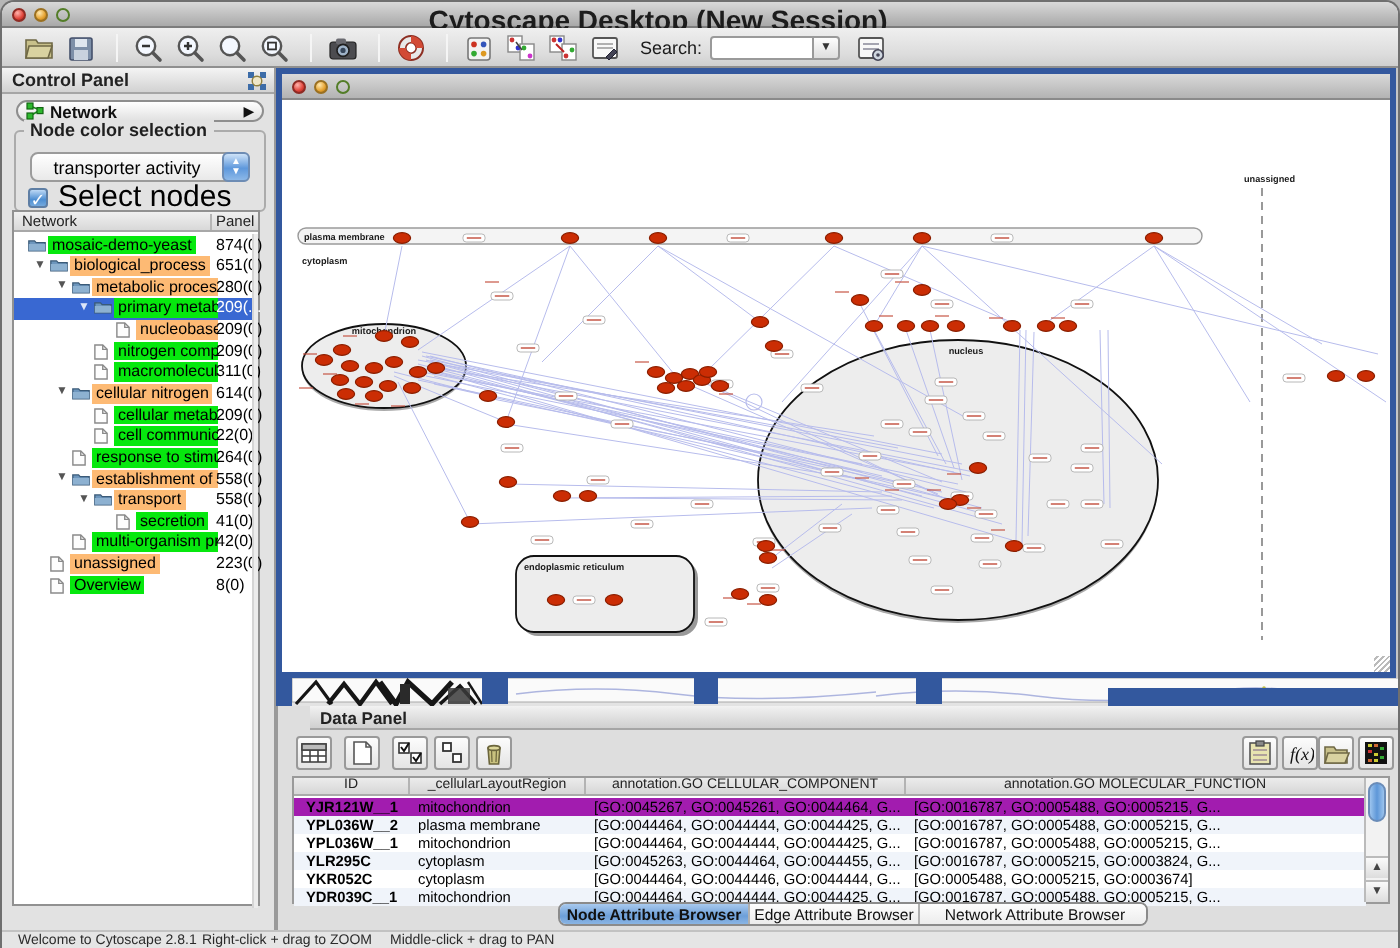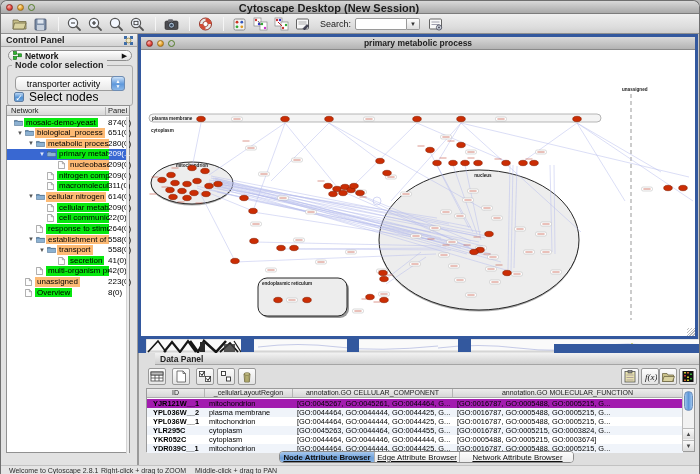--- a/index.html
+++ b/index.html
@@ -2,21 +2,21 @@
 <html><head>
 <meta charset="utf-8">
 <style>
   html,body{margin:0;padding:0;background:#b6b6b6;}
   *{box-sizing:border-box;}
   #stage{position:relative;width:700px;height:474px;font-family:"Liberation Sans","DejaVu Sans",sans-serif;
     background:#e5e5e5;border-radius:7px 7px 0 0;overflow:hidden;border:1px solid #6f6f6f;border-bottom:none;}
   
   .titlebar{position:absolute;left:0;top:0;width:100%;height:13px;
     background:linear-gradient(#d9d9d9,#bcbcbc 60%,#a9a9a9);border-bottom:1px solid #7c7c7c;border-radius:6px 6px 0 0;}
-  .titlebar .title{position:absolute;left:0;right:42px;top:1px;text-align:center;font-size:11px;font-weight:bold;color:#1c1c1c;}
+  .titlebar .title{position:absolute;left:0;right:42px;top:1px;text-align:center;font-size:14px;font-weight:bold;color:#1c1c1c;}
   .tl{position:absolute;top:3px;width:7px;height:7px;border-radius:50%;}
   .tl-red{left:5px;background:radial-gradient(circle at 35% 30%,#ffb3ac,#e0443a 60%,#9e2017);border:0.5px solid #8e2b24;}
   .tl-yellow{left:16px;background:radial-gradient(circle at 35% 30%,#ffe9b0,#e6a22f 60%,#a96d10);border:0.5px solid #9a7021;}
   .tl-green{left:27px;background:radial-gradient(circle at 35% 30%,#d6f3ae,#75b23b 60%,#3e7311;);border:0.5px solid #537d28;}
   
   .toolbar{position:absolute;left:0;top:13px;width:100%;height:20px;
     background:linear-gradient(#efefef,#dcdcdc 70%,#cfcfcf);border-bottom:1px solid #8f8f8f;
     display:flex;align-items:center;padding-left:9px;}
   .tbicon{width:18px;height:17px;margin-right:3px;display:flex;align-items:center;justify-content:center;flex:0 0 auto;}
   .tbsep{width:1px;height:14px;background:#aaa;border-right:1px solid #f5f5f5;margin:0 6px;flex:0 0 auto;}
@@ -38,21 +38,21 @@
   .groupbox{position:absolute;left:6px;top:31px;width:126px;height:41px;border:1px solid #ababab;border-radius:3px;}
   .groupbox .legend{position:absolute;left:4px;top:-6px;background:#e2e2e2;padding:0 3px;font-size:9px;font-weight:bold;color:#1f1f1f;}
   .combo{position:absolute;left:7px;top:10px;width:110px;height:15px;background:linear-gradient(#fff,#e9e9e9);
     border:1px solid #9b9b9b;border-radius:4px;display:flex;align-items:center;}
   .combo .v{flex:1;text-align:center;font-size:9px;color:#000;}
   .combo .step{width:14px;height:15px;margin-right:-1px;border-radius:3px;background:linear-gradient(#cde2f8,#5e98dc 55%,#8cb8e8);
     border:1px solid #6d8cb4;color:#fff;font-size:5px;line-height:5px;display:flex;flex-direction:column;align-items:center;justify-content:center;}
   .checkrow{position:absolute;left:13px;top:56px;display:flex;align-items:center;}
   .checkbox{width:10px;height:10px;border-radius:2px;background:linear-gradient(#bcd8f5,#4d8ed2 60%,#74a9dd);border:1px solid #5e7ea4;
     color:#fff;font-size:9px;line-height:10px;text-align:center;font-weight:bold;}
-  .checkrow .lbl{font-size:12px;color:#000;margin-left:5px;}
+  .checkrow .lbl{font-size:15px;color:#000;margin-left:5px;}
   
   .treebox{position:absolute;left:5px;top:71px;width:124px;height:348px;background:#fff;border:1px solid #919191;}
   .treehead{position:absolute;left:0;top:0;width:100%;height:10px;background:linear-gradient(#f0f0f0,#d8d8d8);border-bottom:1px solid #a8a8a8;}
   .treehead .c1{position:absolute;left:4px;top:0px;font-size:7.5px;color:#222;}
   .treehead .c2{position:absolute;left:101px;top:0px;font-size:7.5px;color:#222;}
   .treehead .div{position:absolute;left:98px;top:1px;width:1px;height:8px;background:#b5b5b5;}
   .trees{position:absolute;left:0;top:11px;width:100%;text-align:center;}
   .trow{position:relative;height:10.65px;width:100%;white-space:nowrap;}
   .trow.sel{background:#3968d2;}
   .trow .exp{position:absolute;top:2px;font-size:6px;color:#555;line-height:7px;}
@@ -87,21 +87,21 @@
   .dthead .hc{height:100%;border-right:1px solid #b3b3b3;font-size:7px;color:#222;text-align:center;overflow:hidden;line-height:8.5px;}
   .dtrow{position:absolute;width:536px;height:9.1px;display:flex;}
   .dtrow .dc{height:100%;font-size:7.4px;line-height:9.1px;color:#000;white-space:nowrap;overflow:hidden;padding-left:4px;}
   .dtrow .dc.id{font-weight:bold;padding-left:6px;}
   .dscroll{position:absolute;right:0;top:0;width:12px;height:62px;background:#f2f2f2;border-left:1px solid #bbb;}
   .dthumb{position:absolute;left:1px;top:2px;width:9px;height:20px;border-radius:5px;background:linear-gradient(90deg,#9cc4ee,#5e97d8 50%,#9cc4ee);border:0.5px solid #6a8cb8;}
   .darrow{position:absolute;left:0px;width:11px;height:11px;background:linear-gradient(#fafafa,#dcdcdc);border-top:1px solid #bbb;
     font-size:6px;color:#444;text-align:center;line-height:11px;}
   
   .btabs{position:absolute;left:278px;top:450px;width:295px;height:12px;display:flex;border:1px solid #8b8b8b;border-radius:4px;overflow:hidden;background:#fafafa;}
-  .btabs .bt{flex:1;display:flex;align-items:center;justify-content:center;font-size:7.8px;color:#111;border-right:1px solid #b0b0b0;background:linear-gradient(#fdfdfd,#ececec);text-decoration:underline;}
+  .btabs .bt{flex:1;display:flex;align-items:center;justify-content:center;font-size:7.8px;color:#111;border-right:1px solid #b0b0b0;background:linear-gradient(#fdfdfd,#ececec);}
   .btabs .bt:last-child{border-right:none;}
   .btabs .bt.sel{background:linear-gradient(#a8c9ee,#6d9fd9 60%,#8ab5e4);font-weight:bold;}
   
   .statusbar{position:absolute;left:0;top:464px;width:100%;height:10px;background:#e5e5e5;border-top:1px solid #c2c2c2;}
   .statusbar span{position:absolute;top:1px;font-size:7px;color:#2b2b2b;}
   .st0{left:8px;} .st1{left:100px;} .st2{left:194px;}
 </style>
 </head>
 <body>
 
@@ -481,21 +481,20 @@
           <rect x="103" y="0" width="13" height="13" fill="#33589e"></rect>
           <rect x="209" y="0" width="12" height="13" fill="#33589e"></rect>
           <rect x="320" y="0" width="13" height="13" fill="#33589e"></rect>
           <rect x="416" y="5" width="147" height="9" fill="#33589e"></rect>
         </svg></div>
     <div class="netwin">
       <div class="wtitle">
         <span class="tl tl-red" style="top:3px"></span>
         <span class="tl tl-yellow" style="top:3px"></span>
         <span class="tl tl-green" style="top:3px"></span>
-        <span class="t">primary metabolic process</span>
       </div>
       <div class="canvas">
         <svg id="netsvg" width="557" height="285" viewBox="0 0 557 285">
             <rect x="8" y="63" width="452" height="8" rx="4" fill="#f4f4f4" stroke="#9a9a9a" stroke-width="0.7"></rect>
             <text x="11" y="69" font-size="4.6" font-weight="bold" fill="#1a1a1a">plasma membrane</text>
             <text x="10" y="81" font-size="4.6" font-weight="bold" fill="#1a1a1a">cytoplasm</text>
             <ellipse cx="51" cy="133.5" rx="41" ry="21" fill="#00000055"></ellipse>
             <ellipse cx="51" cy="132" rx="41" ry="21" fill="#ededed" stroke="#111" stroke-width="0.9"></ellipse>
             <text x="51" y="116" font-size="4.6" font-weight="bold" fill="#1a1a1a" text-anchor="middle">mitochondrion</text>
             <ellipse cx="338" cy="190.5" rx="100" ry="70" fill="#00000055"></ellipse>

